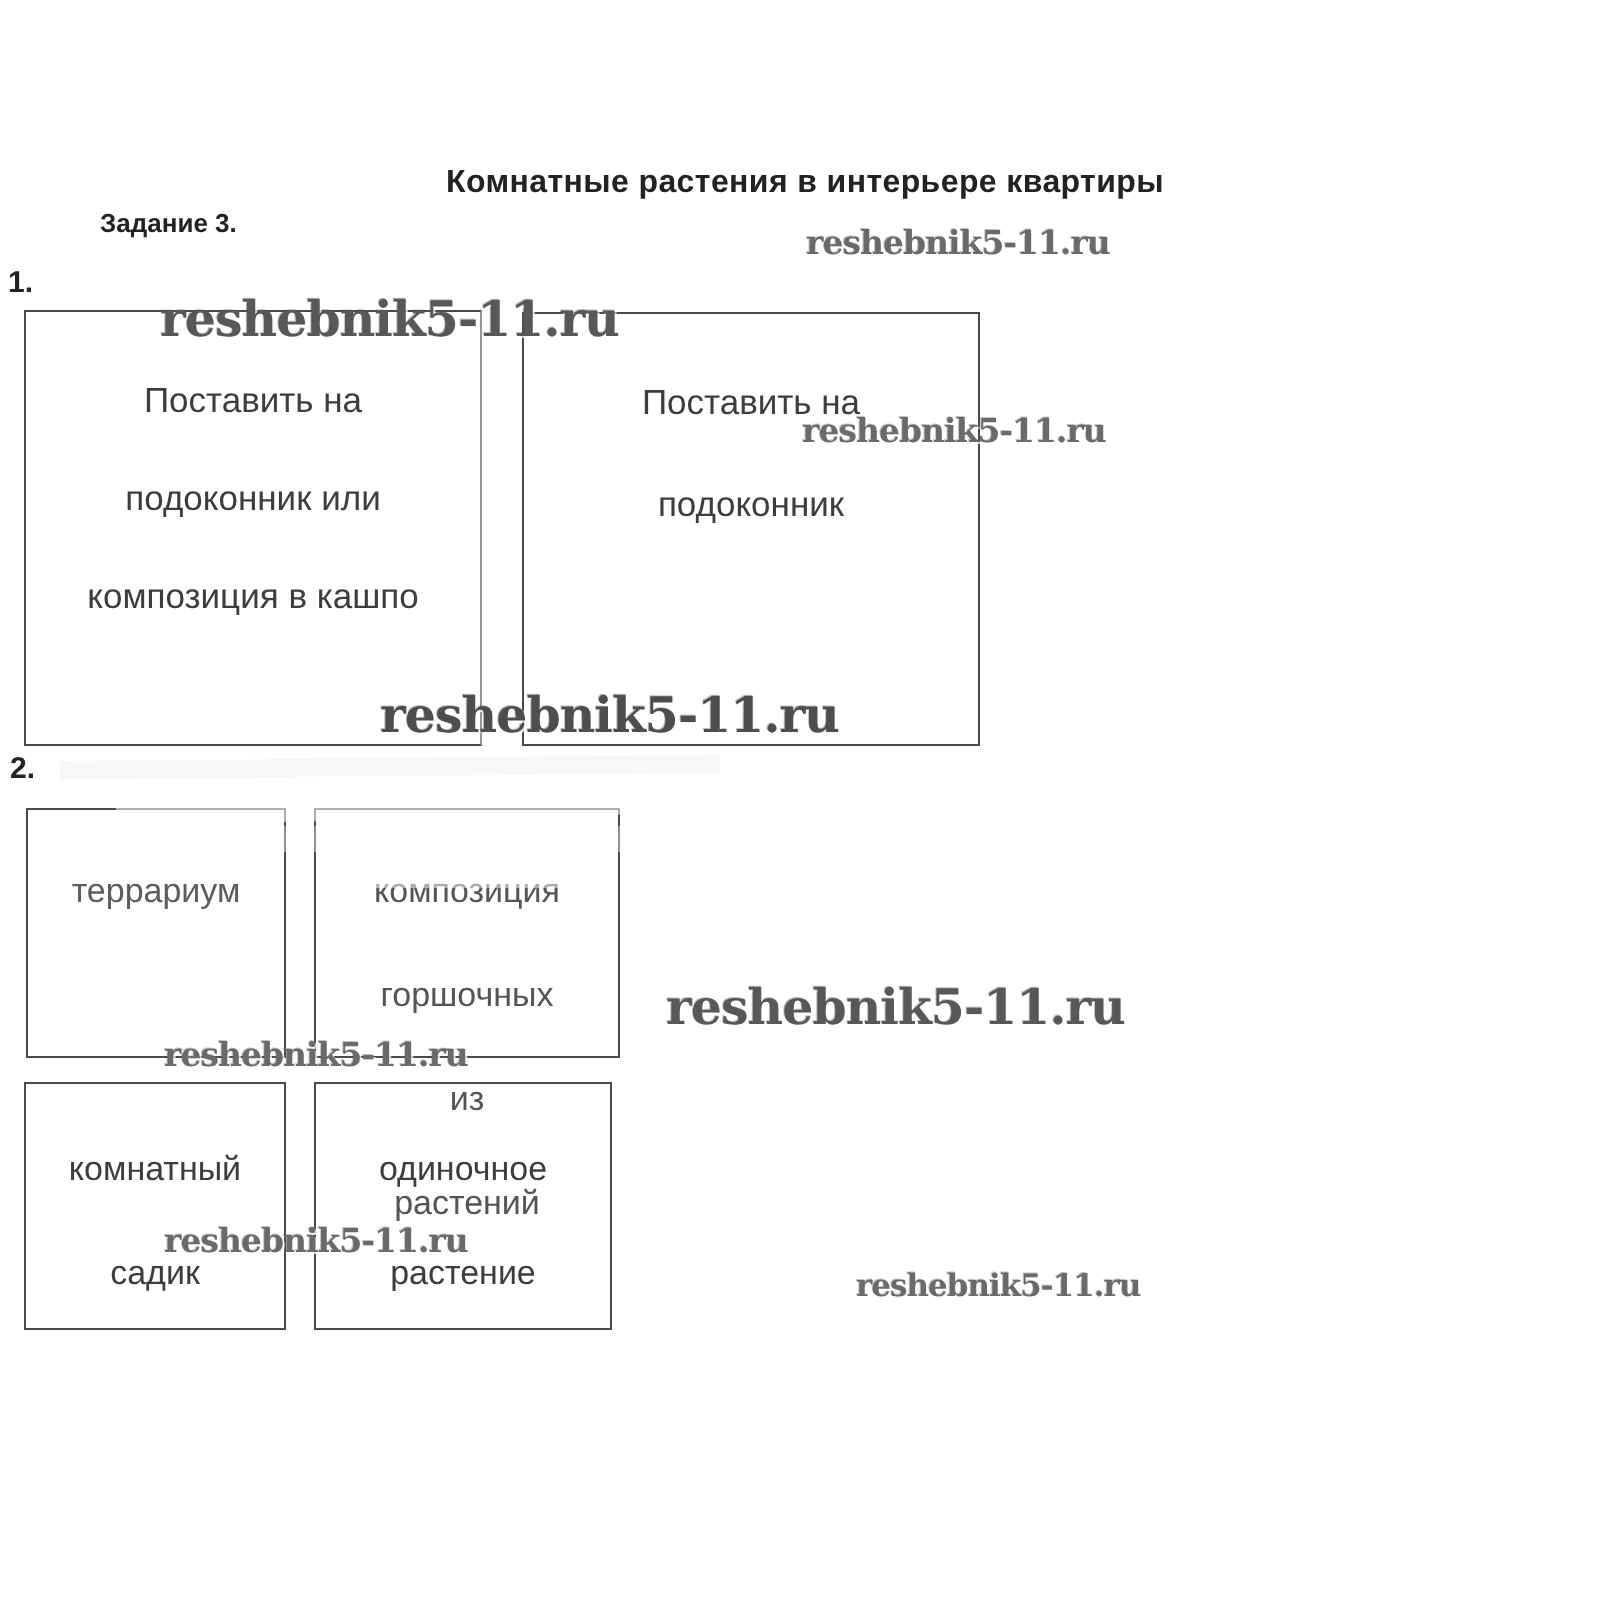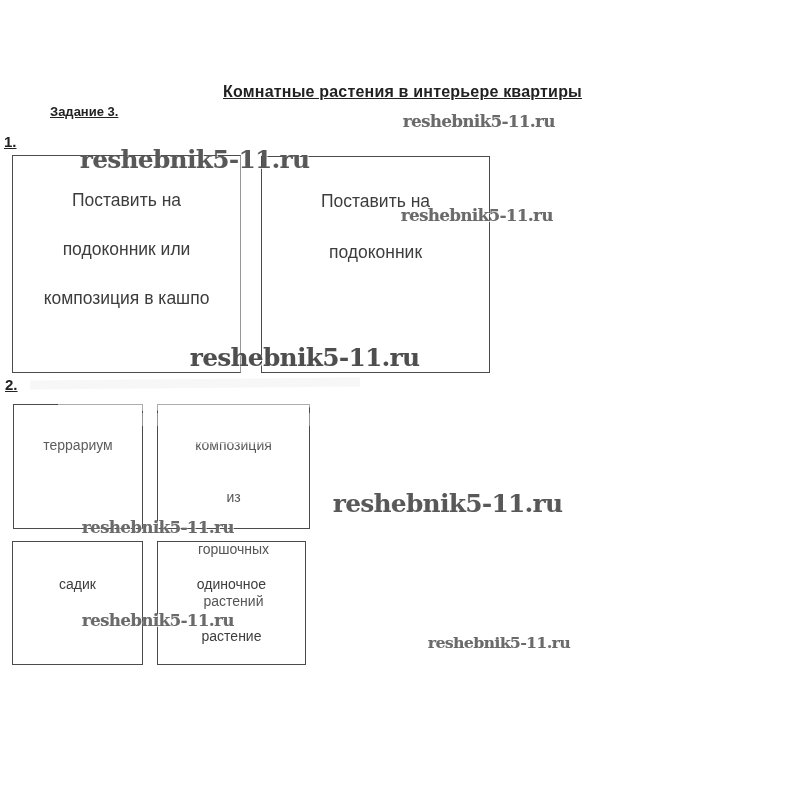--- a/index.html
+++ b/index.html
@@ -1,21 +1,21 @@
 <!DOCTYPE html>
 <html><head>
 <meta charset="utf-8">
 <style>
   html, body { margin:0; padding:0; background:#ffffff; }
   #page {
     position:relative; width:809px; height:810px; background:#ffffff;
     font-family:"Liberation Sans", sans-serif; overflow:hidden;
   }
   .heading {
-    position:absolute; font-weight:bold; color:#222222; white-space:nowrap;text-decoration:underline;
+    position:absolute; font-weight:bold; color:#222222; white-space:nowrap;
   }
   #doc-title   { left:223px; top:83px;  font-size:16px; letter-spacing:0.2px; }
   #task-label  { left:10px;  top:104px; font-size:13px;margin-left:40px; }
   #sec1-number { left:4px;   top:133px; font-size:15px; }
   #sec2-number { left:5px;   top:376px; font-size:15px; }
 
   .box {
     position:absolute; border:1px solid #4b4b4b; background:transparent;
     text-align:center; color:#3d3d3d; box-sizing:border-box;
   }
@@ -24,21 +24,21 @@
   #box-podokonnik-kashpo {
     left:12px; top:155px; width:229px; height:218px;
     border-right-color:#979797;
     font-size:17.5px; line-height:28px; padding-top:9px;
   }
   #box-podokonnik {
     left:261px; top:156px; width:229px; height:217px;
     font-size:17.5px; line-height:30px; padding-top:8px;
   }
 
-  .small-box { font-size:14px; line-height:31px; padding-top:4px; }
+  .small-box { font-size:17px; line-height:31px; padding-top:4px; }
   #box-terrarium   { left:13px;  top:404px; width:130px; height:125px; color:#5d5d5d; }
   #box-composition { left:157px; top:404px; width:153px; height:125px; color:#555555; }
   #box-room-garden { left:12px;  top:541px; width:131px; height:124px; padding-top:6px; }
   #box-single-plant{ left:157px; top:541px; width:149px; height:124px; padding-top:6px; }
 
   .wm {
     position:absolute; font-family:"DejaVu Serif", "Liberation Serif", serif;
     font-weight:bold; white-space:nowrap; letter-spacing:-0.5px;
     color:#6a6a6a;
     text-shadow: 1px 1px 0 rgba(255,255,255,0.75), -0.5px -0.5px 0 rgba(80,80,80,0.35);
@@ -83,26 +83,27 @@
   </div>
 
   <div id="sec2-number" class="heading">2.</div>
 
   <div id="box-terrarium" class="box small-box">
     <div class="bline">террариум</div>
   </div>
 
   <div id="box-composition" class="box small-box">
     <div class="bline">композиция</div>
+    <div class="bline">горшочных</div>
     <div class="bline">из</div>
-    <div class="bline">горшочных</div>
     <div class="bline">растений</div>
   </div>
 
   <div id="box-room-garden" class="box small-box">
+    <div class="bline">комнатный</div>
     <div class="bline">садик</div>
   </div>
 
   <div id="box-single-plant" class="box small-box">
     <div class="bline">одиночное</div>
     <div class="bline">растение</div>
   </div>
 
   <div id="smudge-4" class="smudge"></div>
   <div id="smudge-1" class="smudge"></div>

